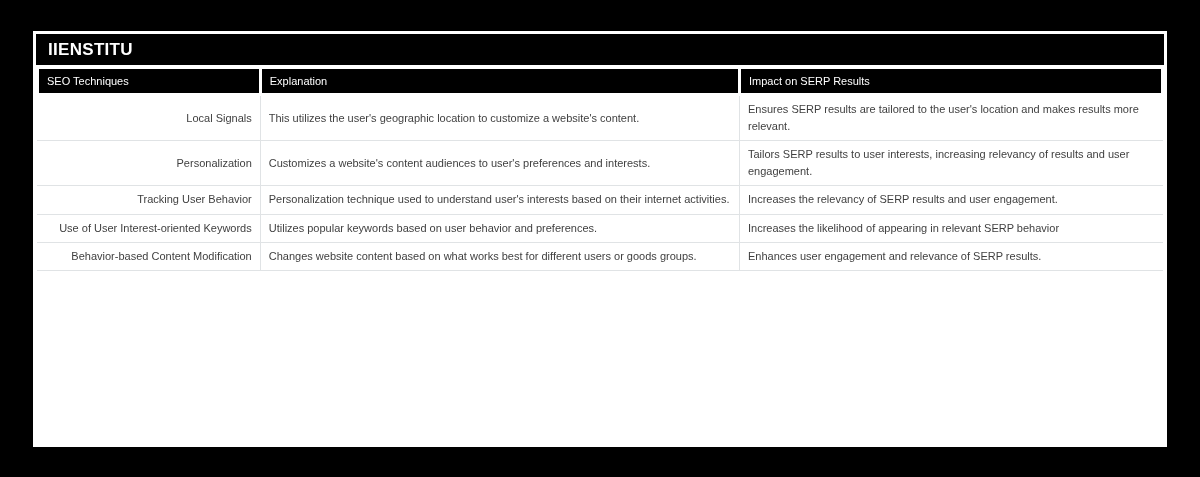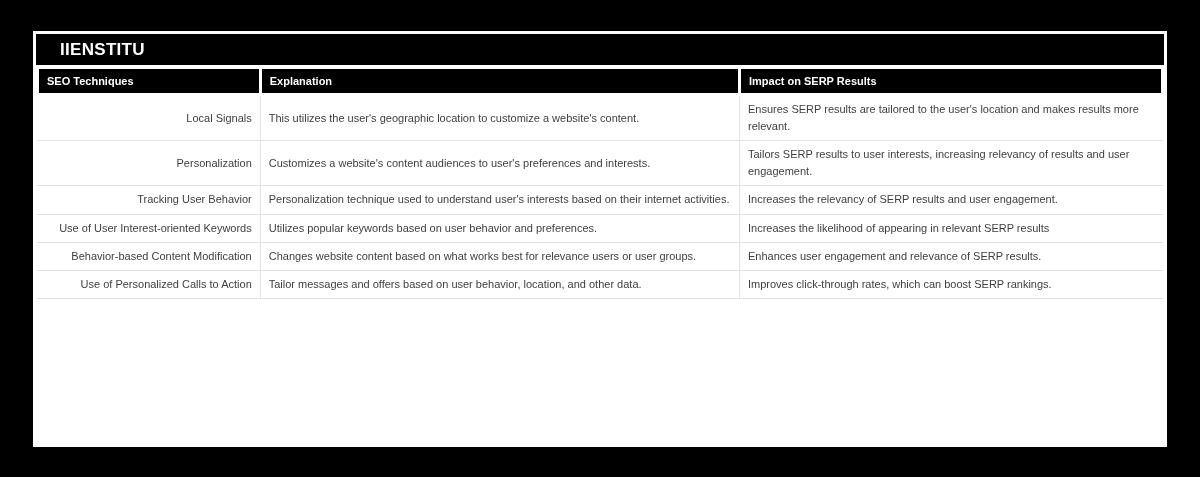--- a/index.html
+++ b/index.html
@@ -23,37 +23,37 @@
     padding: 3px;
     box-sizing: border-box;
     overflow: hidden;
   }
   .brand-bar {
     background: #000000;
     color: #ffffff;
     height: 31px;
     display: flex;
     align-items: center;
-    padding: 0 24px;
+    padding: 0 12px;
     font-weight: bold;
     font-size: 17px;
     letter-spacing: 0.3px;
     margin-bottom: 1px;
   }
   table.seo-table {
     width: 100%;
     border-collapse: collapse;
     table-layout: fixed;
   }
   .seo-table th {
     background: #000000;
     color: #ffffff;
     border: 3px solid #ffffff;
     font-size: 11px;
-    font-weight: bold;
+    font-weight: normal;
     text-align: left;
     padding: 5px 8px;
     line-height: 1.3;
   }
   .seo-table td {
     border: 1px solid #e0e3e5;
     font-size: 11px;
     color: #3f3f3f;
     padding: 5px 8px;
     line-height: 1.55;
@@ -96,27 +96,22 @@
         <td>Tailors SERP results to user interests, increasing relevancy of results and user engagement.</td>
       </tr>
       <tr>
         <td>Tracking User Behavior</td>
         <td>Personalization technique used to understand user's interests based on their internet activities.</td>
         <td>Increases the relevancy of SERP results and user engagement.</td>
       </tr>
       <tr>
         <td>Use of User Interest-oriented Keywords</td>
         <td>Utilizes popular keywords based on user behavior and preferences.</td>
-        <td>Increases the likelihood of appearing in relevant SERP results</td>
+        <td>Increases the likelihood of appearing in relevant SERP behavior</td>
       </tr>
       <tr>
         <td>Behavior-based Content Modification</td>
-        <td>Changes website content based on what works best for relevance users or user groups.</td>
+        <td>Changes website content based on what works best for different users or goods groups.</td>
         <td>Enhances user engagement and relevance of SERP results.</td>
-      </tr>
-      <tr>
-        <td>Use of Personalized Calls to Action</td>
-        <td>Tailor messages and offers based on user behavior, location, and other data.</td>
-        <td>Improves click-through rates, which can boost SERP rankings.</td>
       </tr>
     </tbody>
   </table>
 </div>
 
 </body></html>

